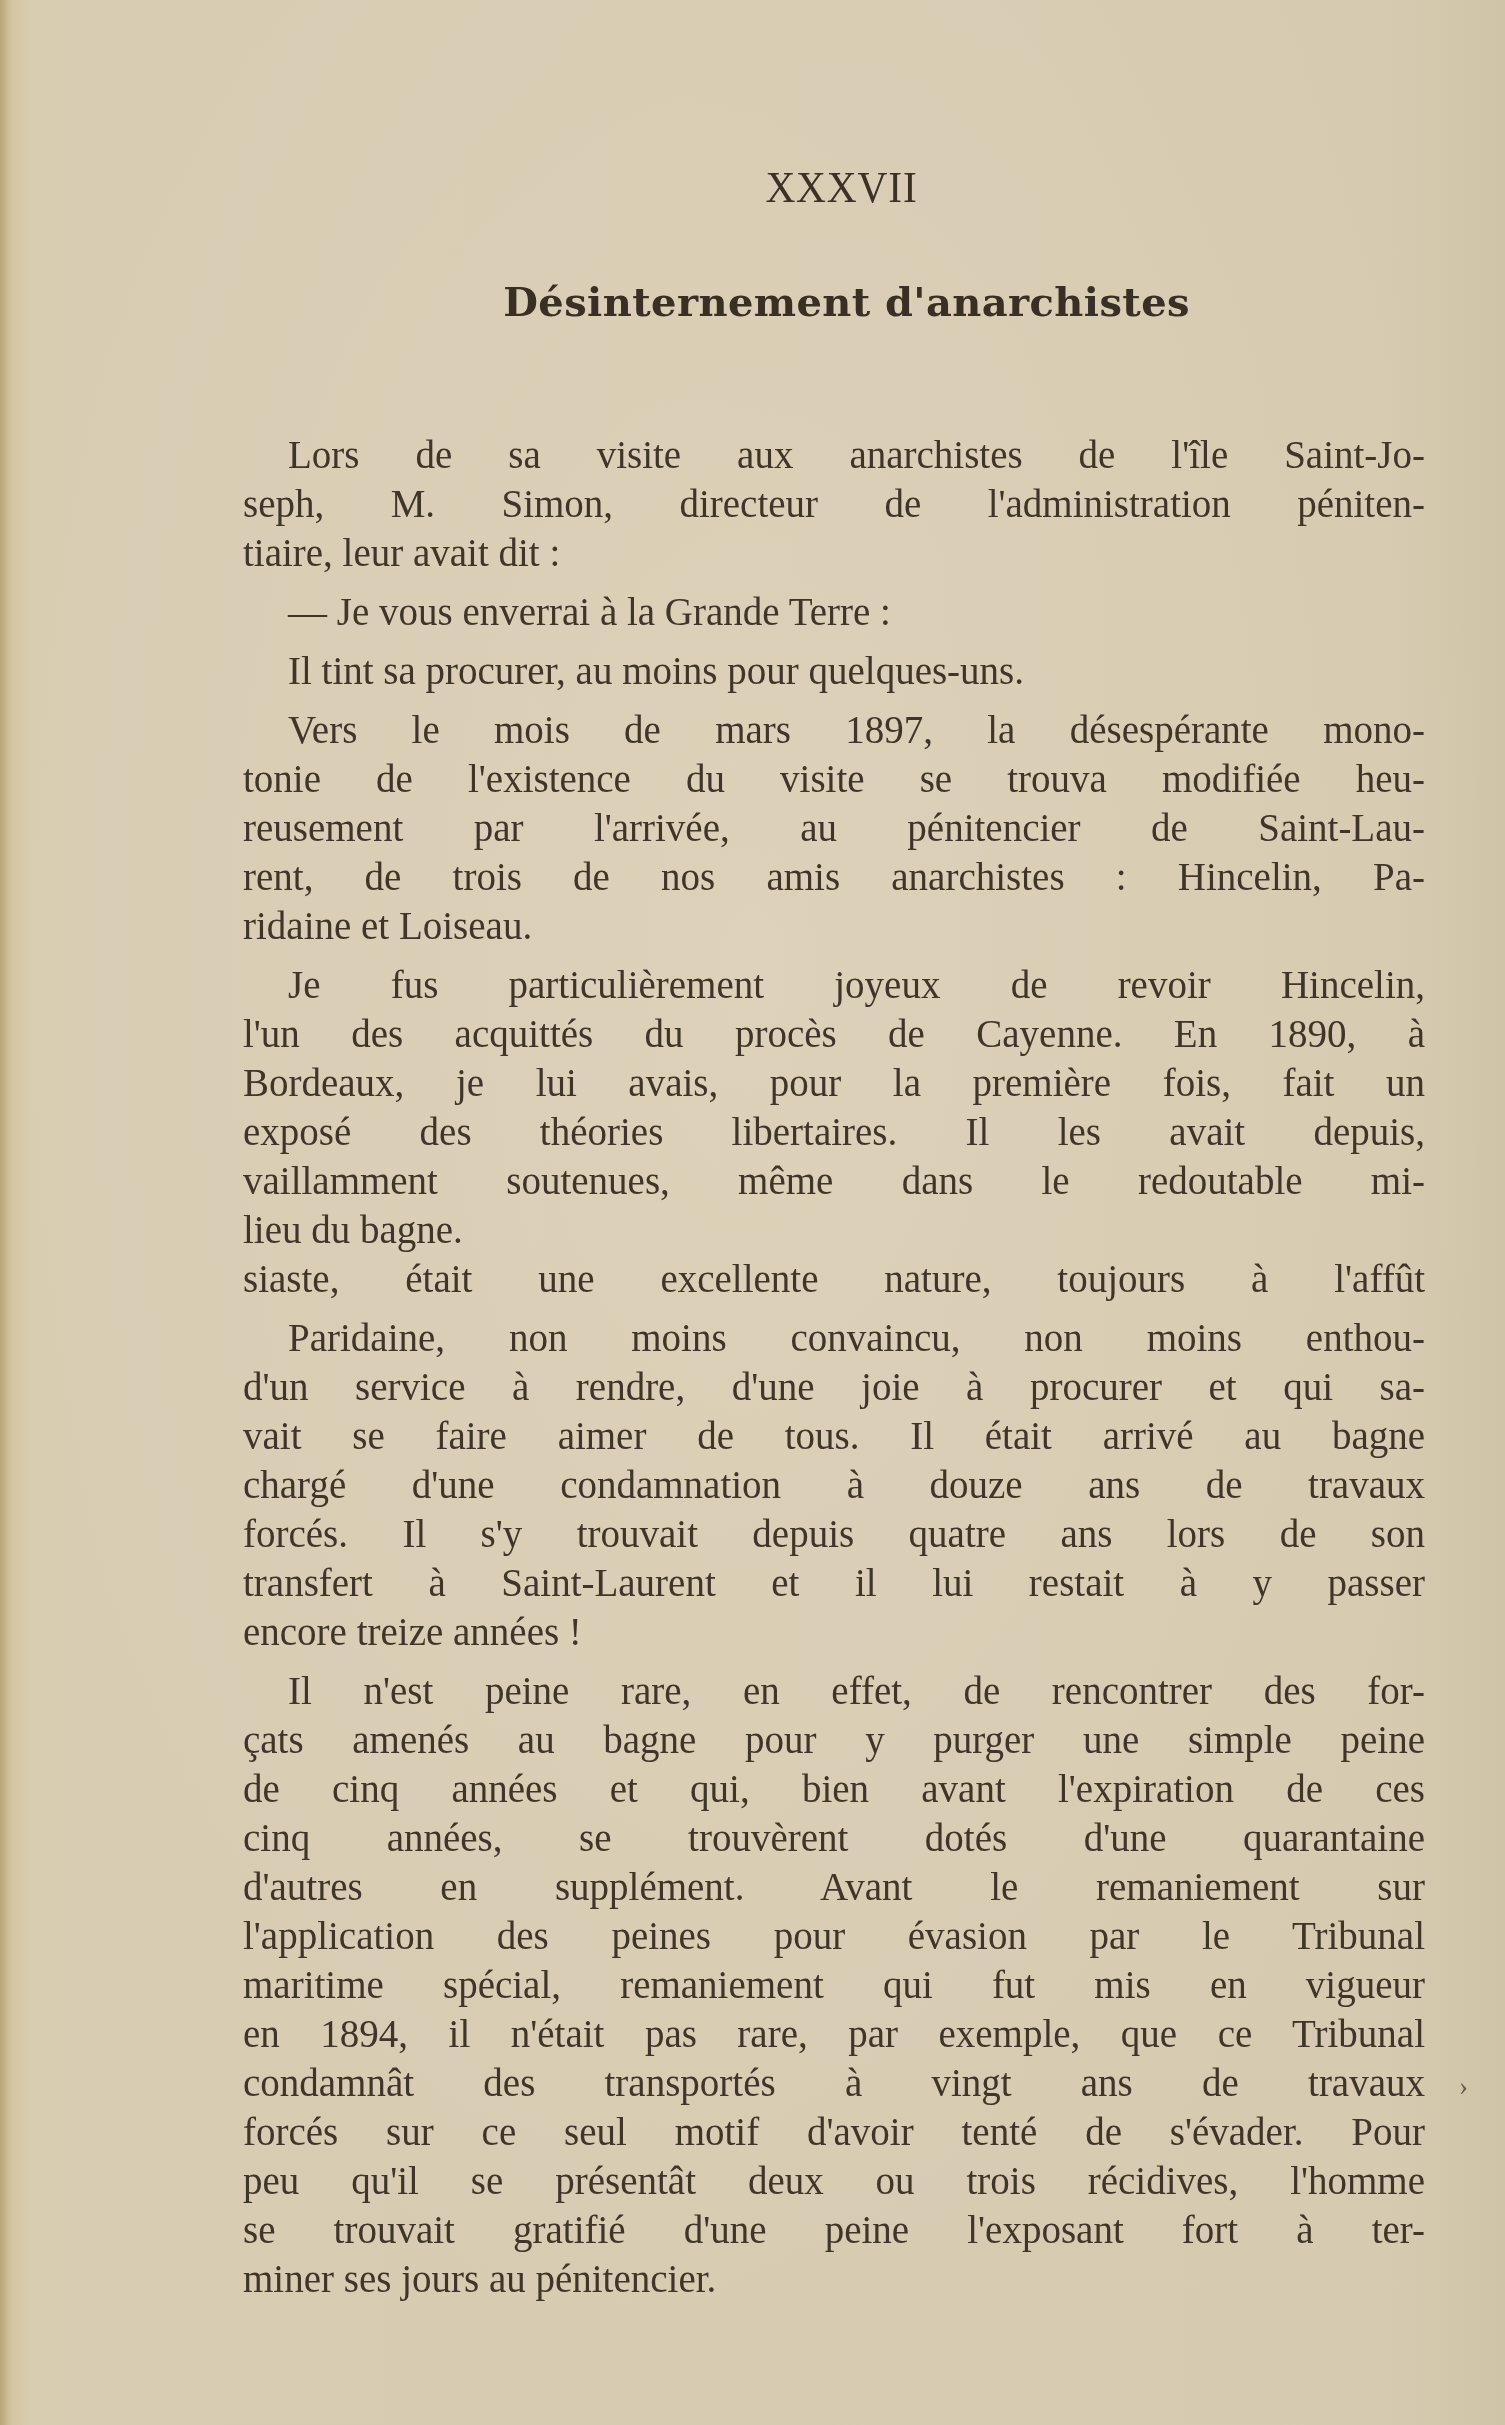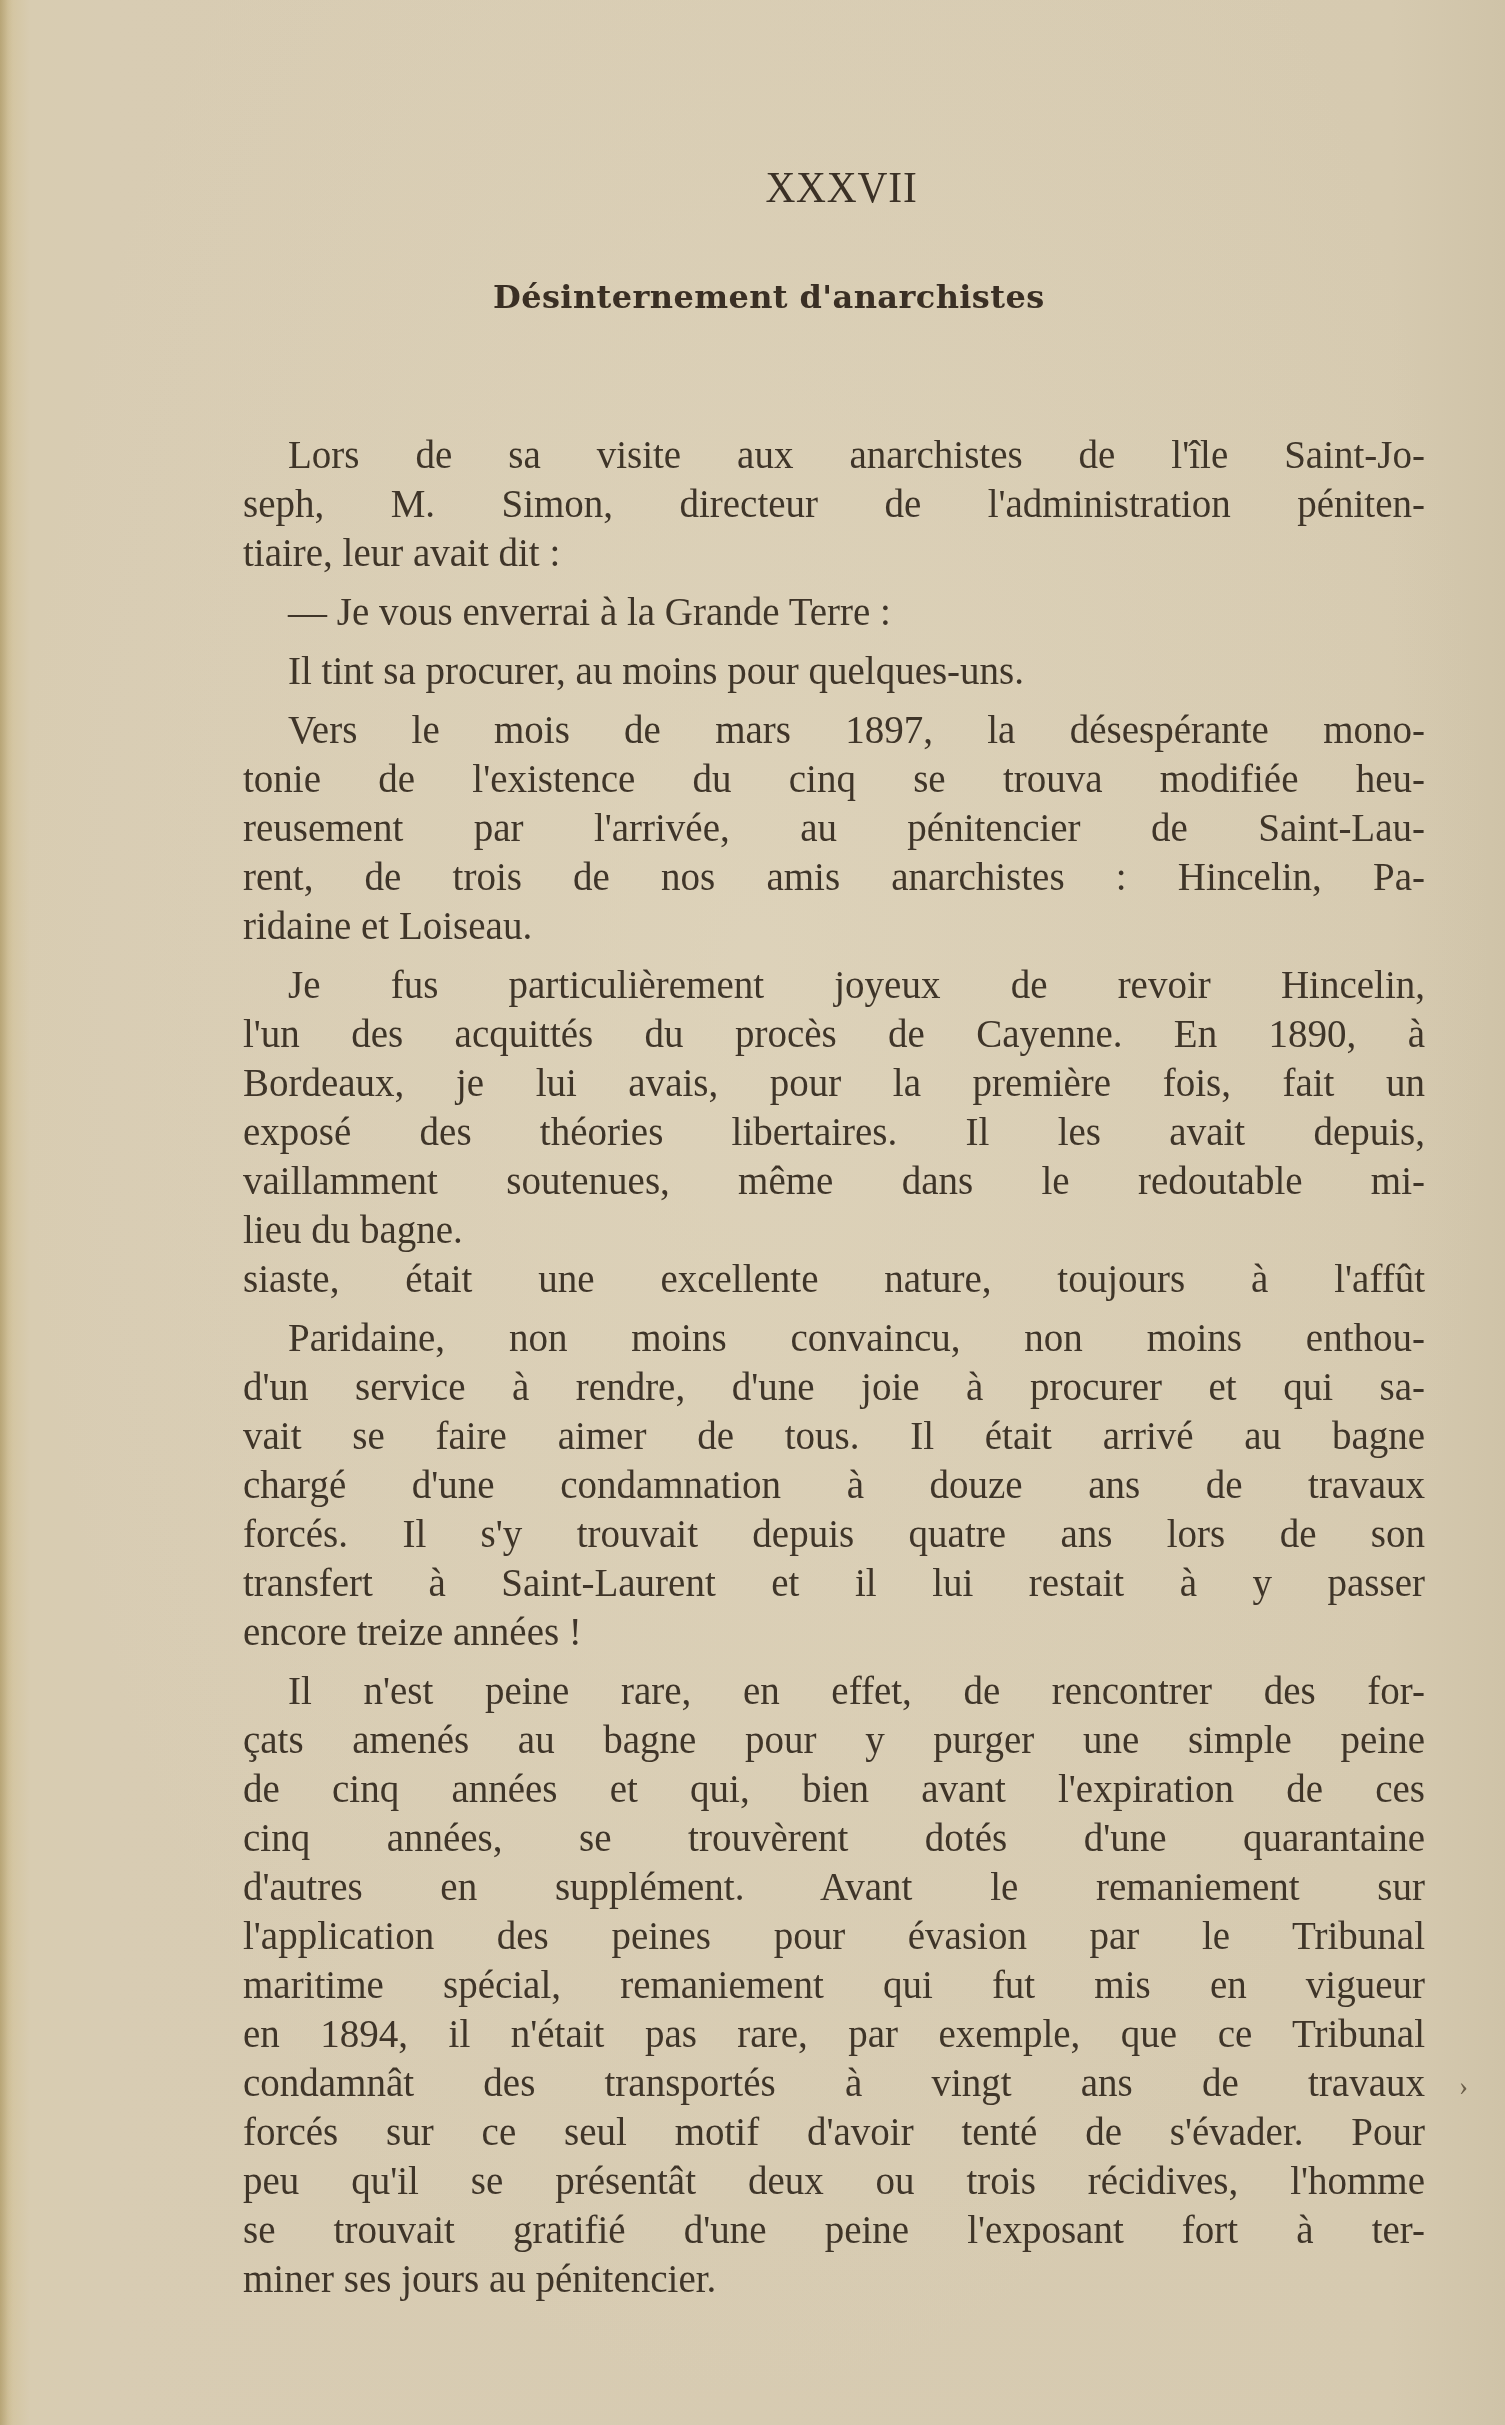--- a/index.html
+++ b/index.html
@@ -39,24 +39,24 @@
     letter-spacing: 0.9px;
     color: #3b3126;
     transform: scaleX(0.92);
     transform-origin: 841px 0;
   }
   .chapter-title {
     position: absolute;
     top: 278px;
     left: 493px;
     width: 697px;
-    text-align: left;
+    text-align: right;
     font-family: "DejaVu Serif", serif;
     font-weight: bold;
-    font-size: 32px;
+    font-size: 40px;
     color: #3a2f24;
     white-space: nowrap;
     letter-spacing: 0.4px;
   }
   .body-text {
     position: absolute;
     top: 420px;
     left: 243px;
     width: 1182px;
   }
@@ -95,21 +95,21 @@
 
 <div class="chapter-title">Désinternement d'anarchistes</div>
 
 <div class="body-text" id="body-text">
   <span class="line indent">Lors de sa visite aux anarchistes de l'île Saint-Jo-</span>
   <span class="line">seph, M. Simon, directeur de l'administration péniten-</span>
   <span class="line last">tiaire, leur avait dit :</span>
   <span class="line indent last">— Je vous enverrai à la Grande Terre :</span>
   <span class="line indent last">Il tint sa procurer, au moins pour quelques-uns.</span>
   <span class="line indent">Vers le mois de mars 1897, la désespérante mono-</span>
-  <span class="line">tonie de l'existence du cinq se trouva modifiée heu-</span>
+  <span class="line">tonie de l'existence du visite se trouva modifiée heu-</span>
   <span class="line">reusement par l'arrivée, au pénitencier de Saint-Lau-</span>
   <span class="line">rent, de trois de nos amis anarchistes : Hincelin, Pa-</span>
   <span class="line last">ridaine et Loiseau.</span>
   <span class="line indent">Je fus particulièrement joyeux de revoir Hincelin,</span>
   <span class="line">l'un des acquittés du procès de Cayenne. En 1890, à</span>
   <span class="line">Bordeaux, je lui avais, pour la première fois, fait un</span>
   <span class="line">exposé des théories libertaires. Il les avait depuis,</span>
   <span class="line">vaillamment soutenues, même dans le redoutable mi-</span>
   <span class="line last">lieu du bagne.</span>
   <span class="line">siaste, était une excellente nature, toujours à l'affût</span>

